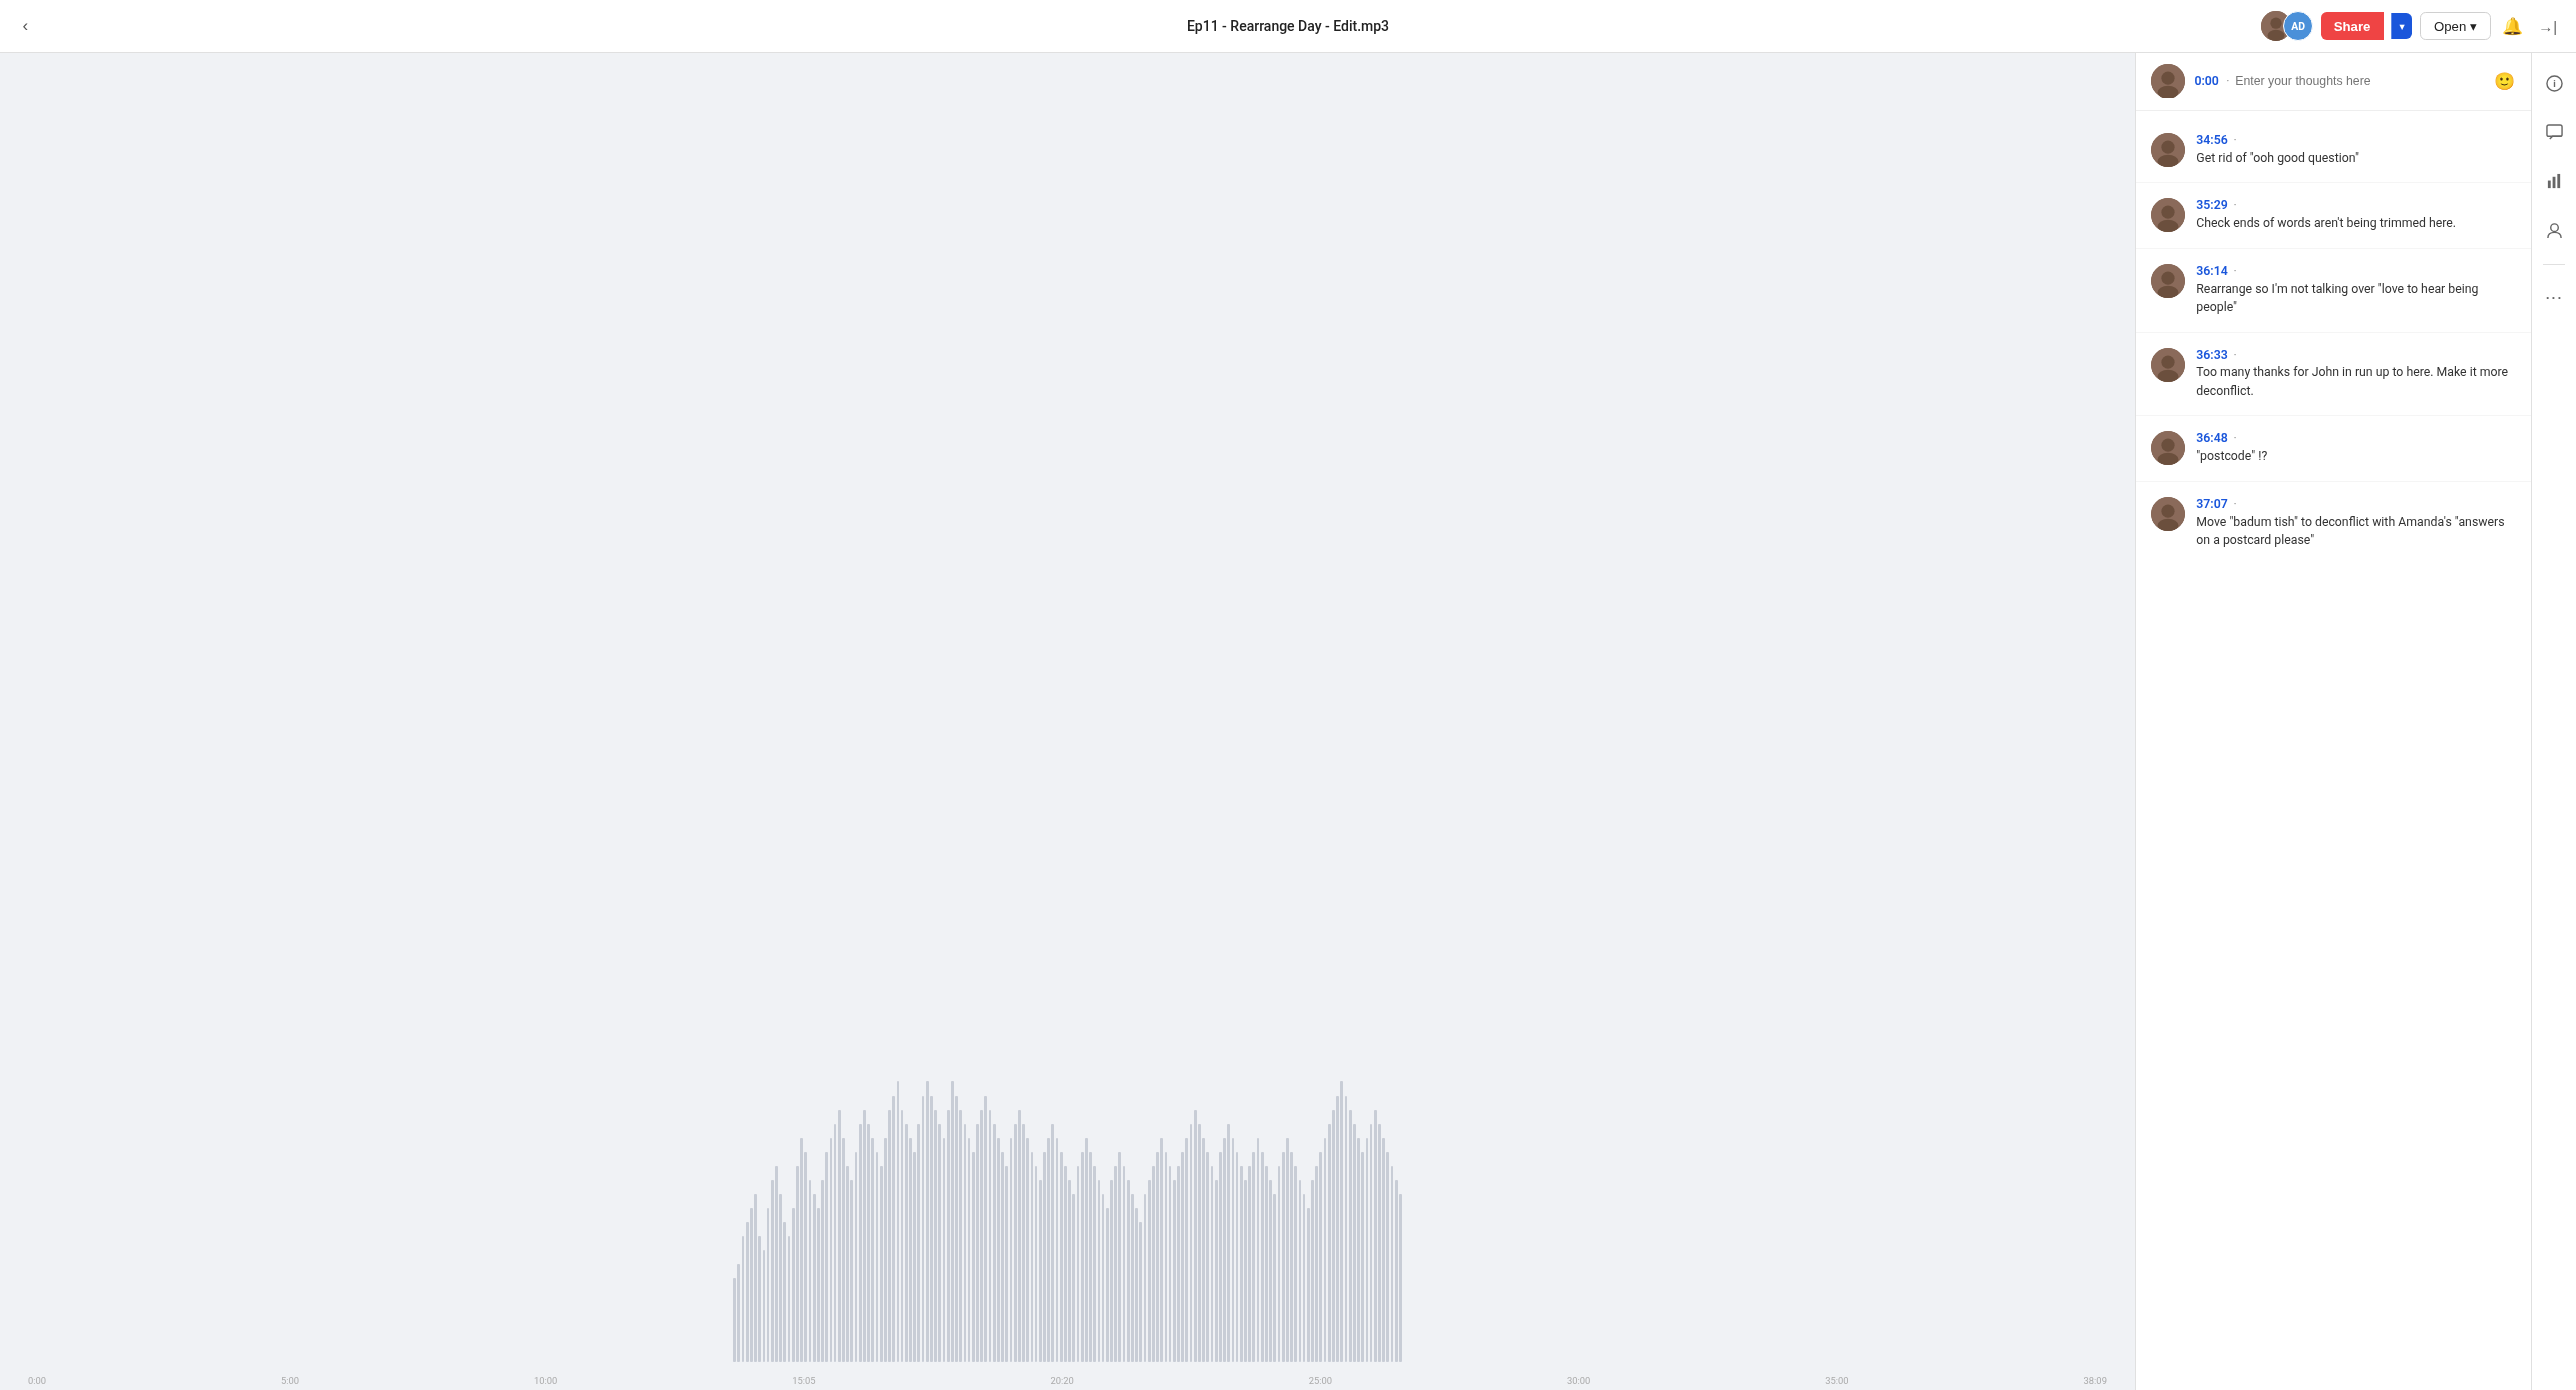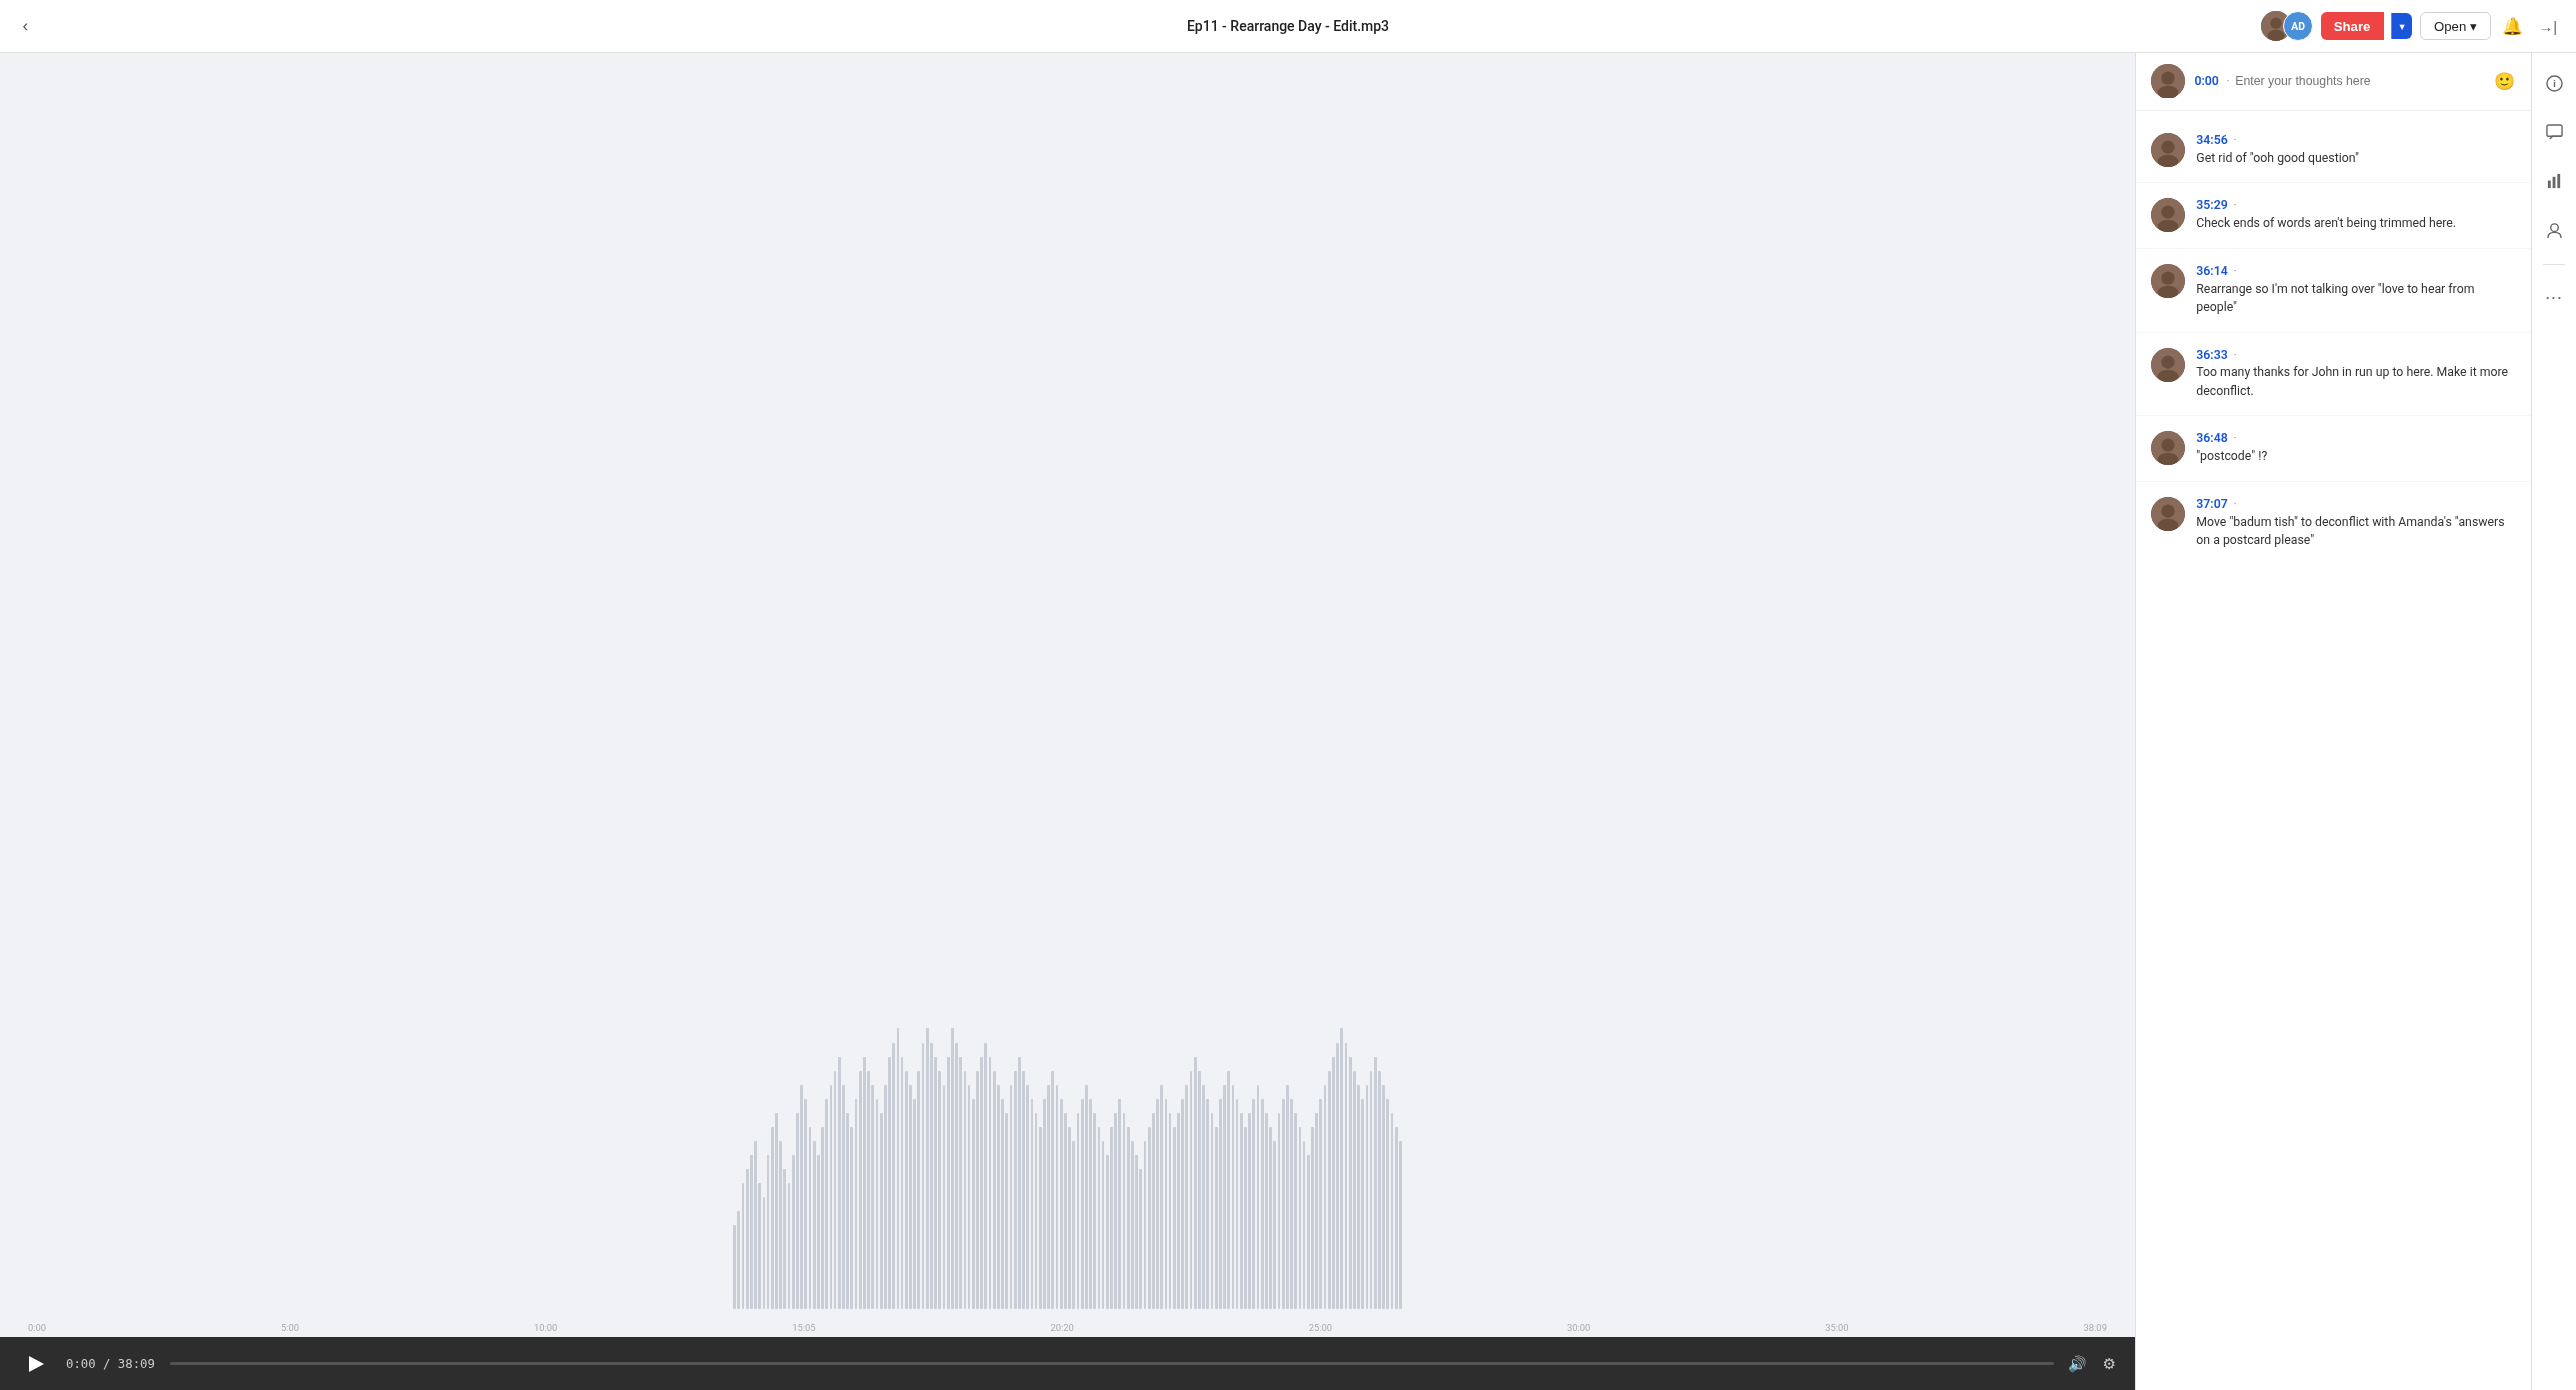--- a/index.html
+++ b/index.html
@@ -595,31 +595,20 @@
         <span>5:00</span>
         <span>10:00</span>
         <span>15:05</span>
         <span>20:20</span>
         <span>25:00</span>
         <span>30:00</span>
         <span>35:00</span>
         <span>38:09</span>
       </div>
 
-    <div class="playback-bar">
-      <button class="play-btn">
-        <div class="play-triangle"></div>
-      </button>
-      <span class="time-display">0:00 / 38:09</span>
-      <div class="progress-bar">
-        <div class="progress-fill"></div>
-      </div>
-      <button class="volume-btn">🔊</button>
-      <button class="settings-btn">⚙</button>
-    </div>
   </div>
 
   <div class="comments-sidebar">
 
     <div class="comment-input-area">
       <div class="comment-avatar">
         <svg width="34" height="34" viewBox="0 0 36 36">
           <circle cx="18" cy="18" r="18" fill="#8a6a5a"></circle>
           <circle cx="18" cy="15" r="7" fill="#6b4f3d"></circle>
           <ellipse cx="18" cy="30" rx="11" ry="7" fill="#6b4f3d"></ellipse>
@@ -673,21 +662,21 @@
           <circle cx="18" cy="18" r="18" fill="#8a6a5a"></circle>
           <circle cx="18" cy="15" r="7" fill="#6b4f3d"></circle>
           <ellipse cx="18" cy="30" rx="11" ry="7" fill="#6b4f3d"></ellipse>
         </svg>
       </div>
       <div class="comment-body">
         <div class="comment-header">
           <span class="comment-time">36:14</span>
           <span class="comment-separator">·</span>
         </div>
-        <div class="comment-text">Rearrange so I'm not talking over "love to hear from people"</div>
+        <div class="comment-text">Rearrange so I'm not talking over "love to hear being people"</div>
       </div>
     </div>
         <div class="comment-item">
       <div class="comment-user-avatar">
         <svg width="34" height="34" viewBox="0 0 36 36">
           <circle cx="18" cy="18" r="18" fill="#8a6a5a"></circle>
           <circle cx="18" cy="15" r="7" fill="#6b4f3d"></circle>
           <ellipse cx="18" cy="30" rx="11" ry="7" fill="#6b4f3d"></ellipse>
         </svg>
       </div>

